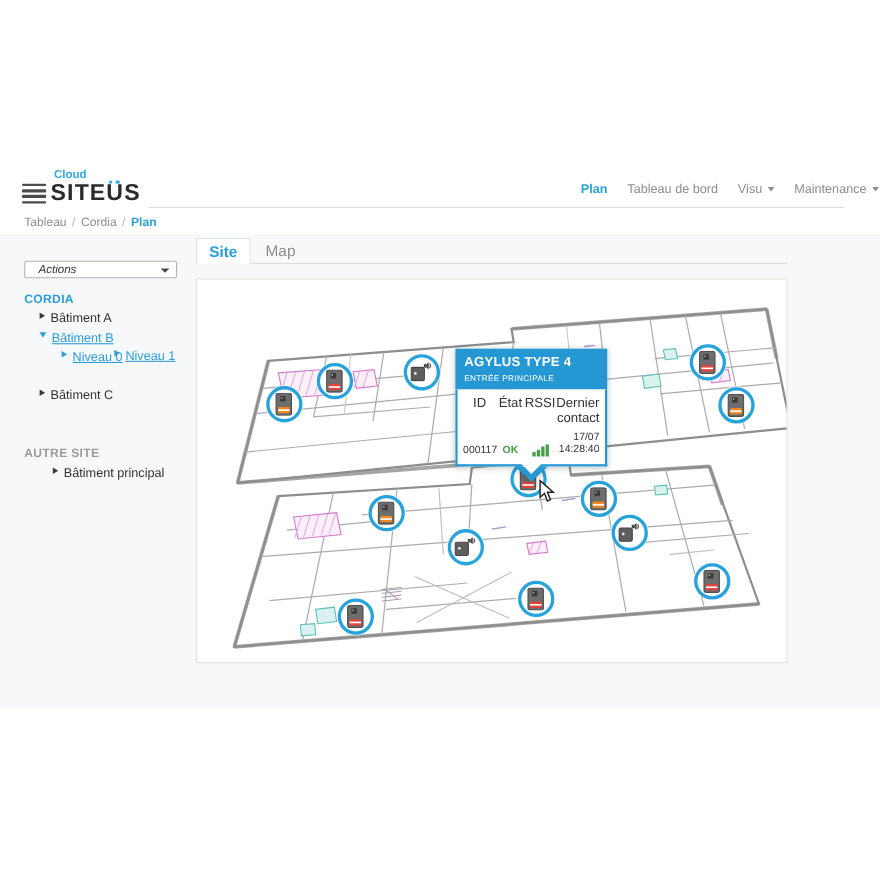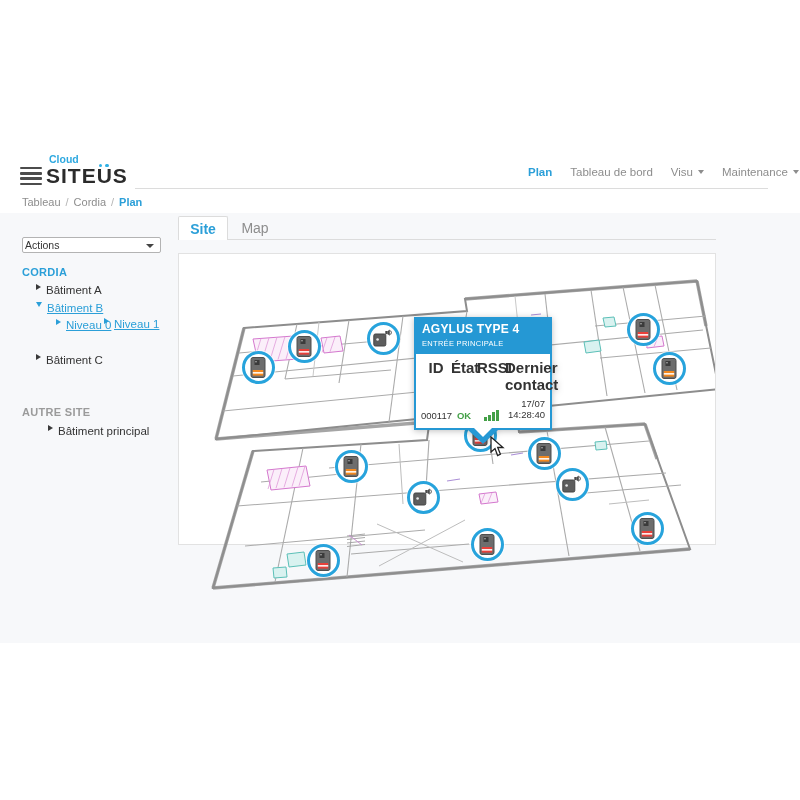--- a/index.html
+++ b/index.html
@@ -26,21 +26,21 @@
   .breadcrumb{left:22px;top:196px;display:flex;gap:5px;font-size:11px;color:#8d8d8d;align-items:center;}
   .breadcrumb .sep{color:#b5b5b5;}
   .breadcrumb .current{color:#2b9fd8;font-weight:700;}
   .breadcrumb .crumb{cursor:pointer;}
 
   
   .band{left:0;top:213px;width:800px;height:430px;background:#f7f8fa;}
 
   
   .actions-select{left:22px;top:237px;width:139px;height:16px;background:#fff;border:1px solid #b3b3b3;border-radius:2px;
-    font-size:10.5px;color:#333;line-height:15px;padding-left:2px;box-sizing:border-box;cursor:pointer;}
+    font-size:10.5px;color:#333;line-height:15px;padding-left:12px;box-sizing:border-box;cursor:pointer;font-style:italic;}
   .actions-select .sel-caret{position:absolute;right:6px;top:6px;width:0;height:0;
     border-left:4px solid transparent;border-right:4px solid transparent;border-top:4.5px solid #444;}
   .site-label{font-size:11px;font-weight:700;letter-spacing:.3px;cursor:pointer;}
   .site-cordia{left:22px;top:266px;color:#2b9fd8;}
   .site-autre{left:22px;top:406px;color:#9b9b9b;}
   .tree-row{display:flex;gap:5px;font-size:11.5px;color:#333;cursor:pointer;}
   .tri-right{width:0;height:0;border-top:3.5px solid transparent;border-bottom:3.5px solid transparent;border-left:5px solid #3a3a3a;}
   .tri-right.blue{border-left-color:#2b9fd8;}
   .tri-down{width:0;height:0;border-left:3.5px solid transparent;border-right:3.5px solid transparent;border-top:5px solid #2b9fd8;}
   .tree-link{color:#2b9fd8;text-decoration:underline;}
@@ -49,36 +49,36 @@
   .row-c{left:36px;top:354px;} .row-p{left:36px;top:425px;padding-left:12px;}
 
   
   .tab{top:216px;height:24px;line-height:24px;text-align:center;font-size:14px;box-sizing:border-box;cursor:pointer;}
   .tab-site{left:178px;width:50px;background:#fff;border:1px solid #dcdcdc;border-bottom:none;border-radius:2px 2px 0 0;
     color:#2b9fd8;font-weight:700;z-index:2;}
   .tab-map{left:228px;width:54px;color:#8d8d8d;}
   .tab-strip{left:178px;top:239px;width:538px;height:1px;background:#dcdcdc;z-index:1;}
 
   
-  .plan{left:178px;top:253px;width:538px;height:292px;background:#fff;border:1px solid #e2e2e2;box-sizing:border-box;}
+  .plan{left:178px;top:253px;width:538px;height:350px;background:#fff;border:1px solid #e2e2e2;box-sizing:border-box;}
   .plan svg.floor{position:absolute;left:0;top:0;}
 
   
   .marker{position:absolute;width:33px;height:33px;border:3px solid #27a3dc;border-radius:50%;background:#fff;
     box-sizing:border-box;display:flex;align-items:center;justify-content:center;z-index:2;cursor:pointer;
     box-shadow:0 0 0 1px rgba(255,255,255,.6);}
 
   
   .tooltip{position:absolute;left:235px;top:63px;width:138px;z-index:3;filter:drop-shadow(0 1px 3px rgba(0,0,0,.25));}
   .tt-head{background:#2598d4;color:#fff;padding:5px 8px 6px 8px;}
   .tt-title{font-size:12px;font-weight:700;letter-spacing:.2px;}
   .tt-sub{font-size:7.5px;letter-spacing:.3px;margin-top:3px;}
   .tt-body{background:#fff;border:2px solid #2598d4;border-top:none;padding:5px 5px 7px 5px;}
   .tt-row{display:flex;}
-  .tt-cols{font-size:15px;font-weight:700;color:#333;}
+  .tt-cols{font-size:12px;font-weight:400;color:#333;}
   .tt-vals{font-size:9.5px;color:#333;margin-top:6px;align-items:flex-end;}
   .c1{width:30px;text-align:center;} .c2{width:26px;text-align:center;}
   .c3{width:28px;text-align:center;} .c4{width:40px;text-align:right;}
   .ok{color:#43a047;font-weight:700;}
   .rssi{display:inline-flex;align-items:flex-end;gap:1px;justify-content:center;}
   .rssi i{display:block;width:3px;background:#43a047;}
   .date span{display:block;line-height:1.15;}
   .tt-arrow-outer{position:absolute;left:54px;top:100%;width:0;height:0;
     border-left:15px solid transparent;border-right:15px solid transparent;border-top:14px solid #2598d4;}
   .tt-arrow-inner{position:absolute;left:58.5px;top:calc(100% - 3px);width:0;height:0;

